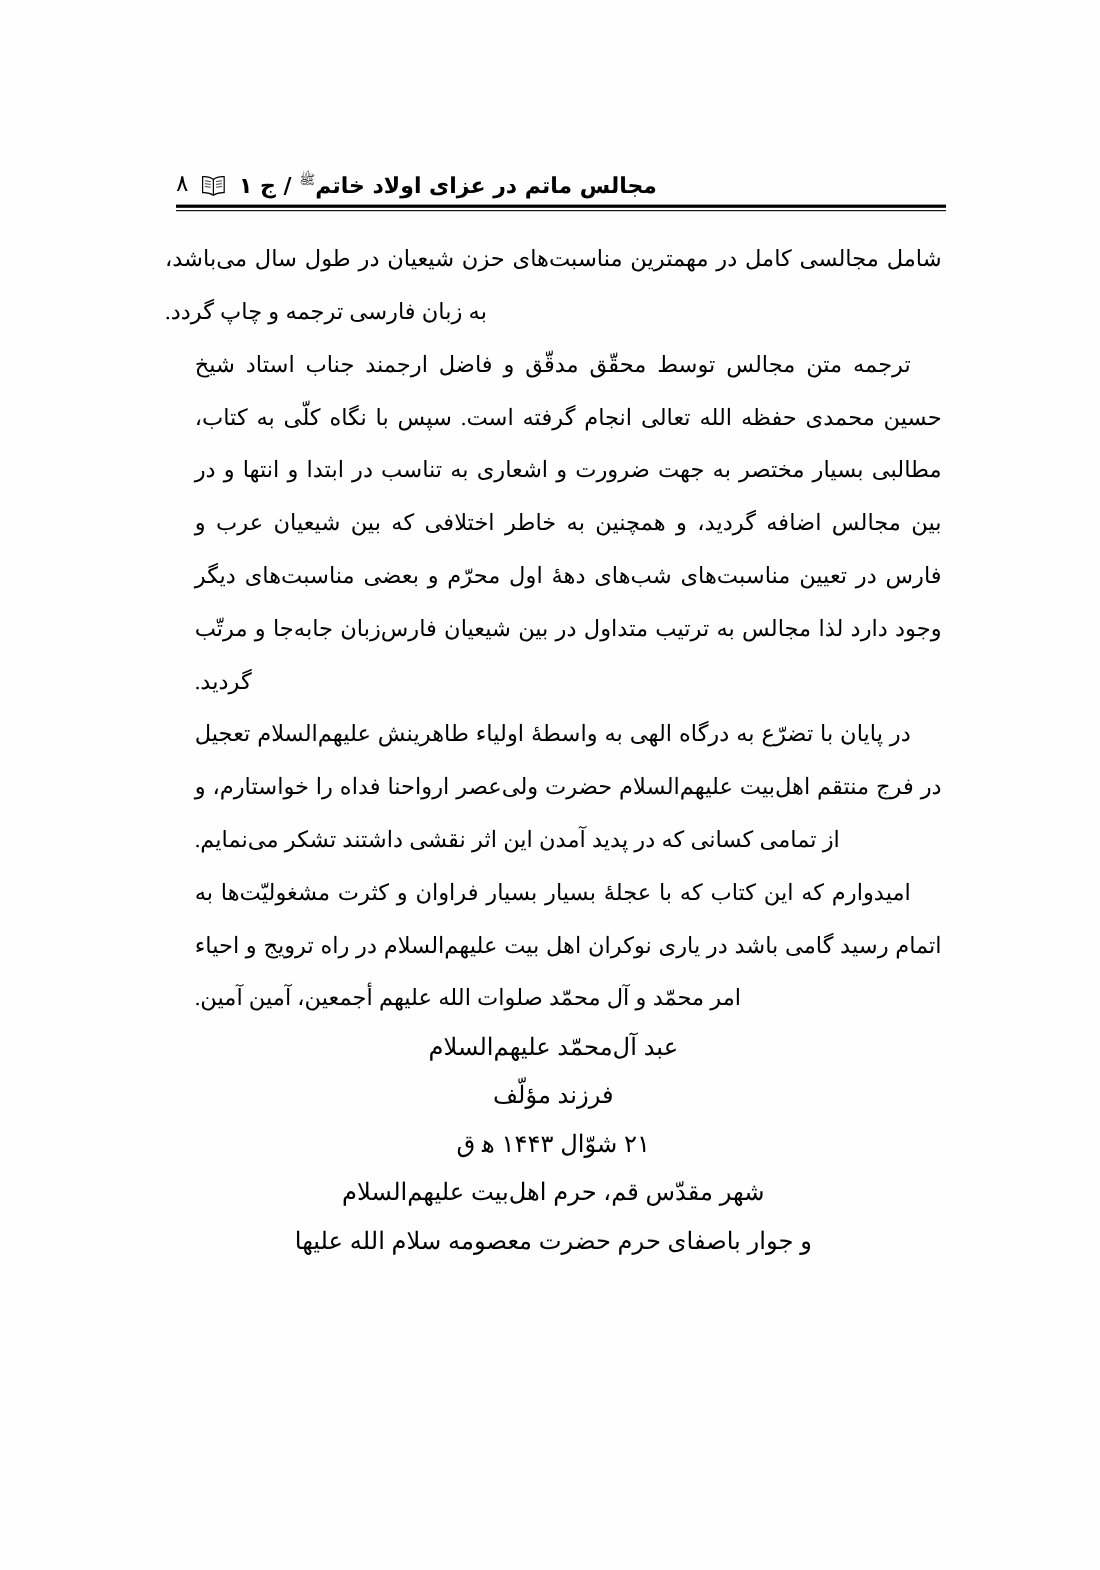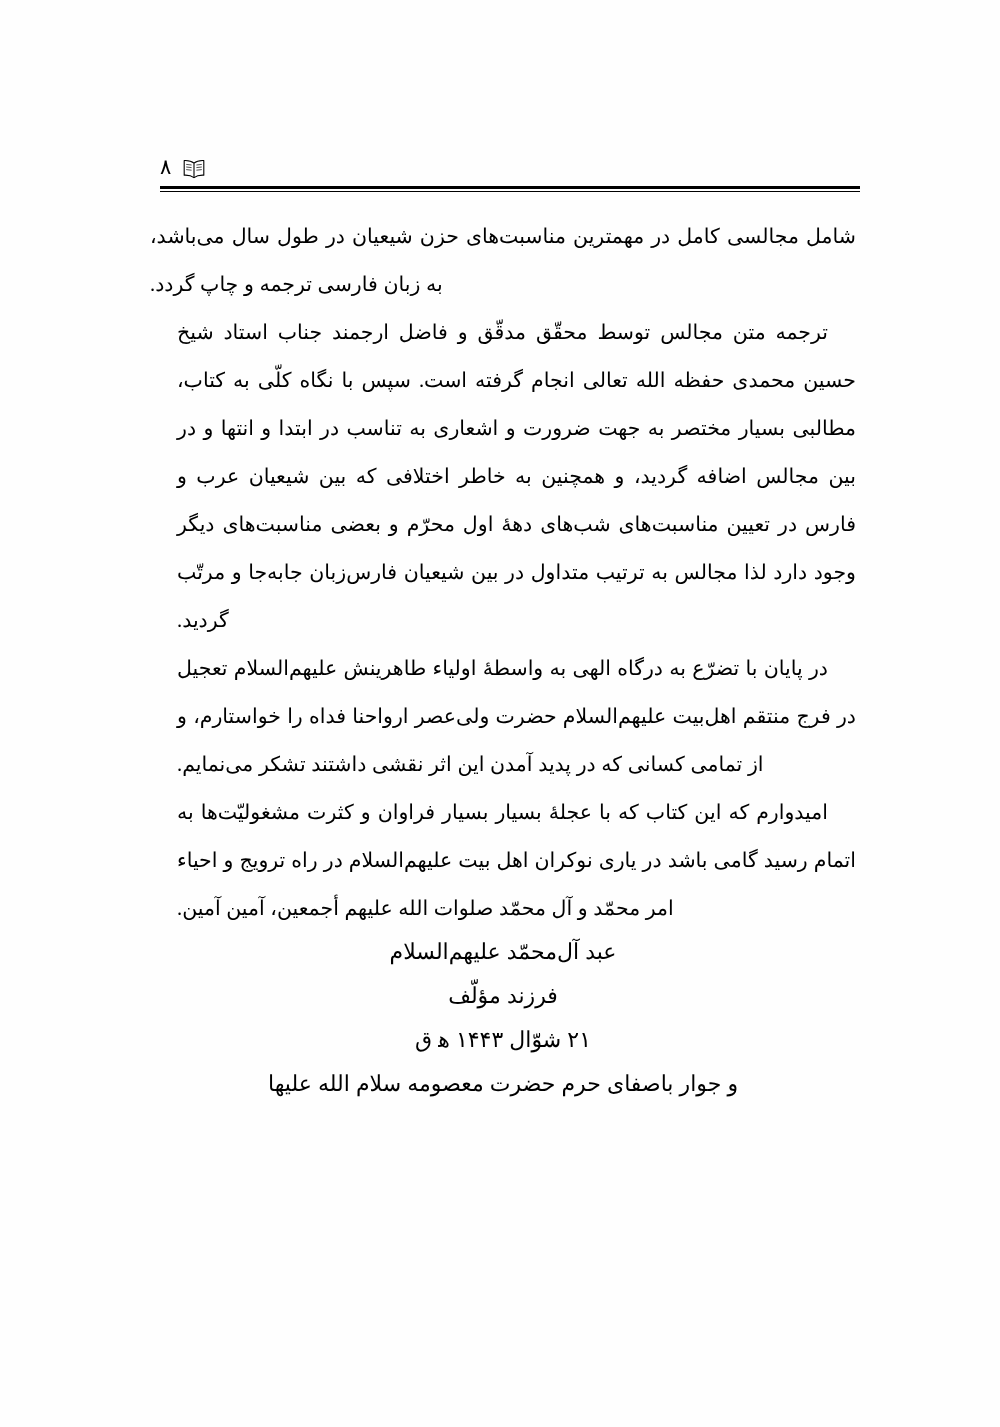--- a/index.html
+++ b/index.html
@@ -149,36 +149,41 @@
       <span class="book-icon">
         <svg viewBox="0 0 26 20" width="26" height="20" aria-hidden="true">
           <path d="M13 4.2 C10.4 2.0 7.0 1.4 3.2 1.6 L3.2 16.2 C7.0 16.0 10.4 16.6 13 18.6
                    C15.6 16.6 19.0 16.0 22.8 16.2 L22.8 1.6 C19.0 1.4 15.6 2.0 13 4.2 Z" fill="#ffffff" stroke="#000000" stroke-width="1.1" stroke-linejoin="round"></path>
           <path d="M13 4.2 L13 18.6" fill="none" stroke="#000000" stroke-width="1.1"></path>
           <path d="M5.2 5.4 L10.6 6.0 M5.2 8.0 L10.6 8.6 M5.2 10.6 L10.6 11.2
                    M15.4 6.0 L20.8 5.4 M15.4 8.6 L20.8 8.0 M15.4 11.2 L20.8 10.6" fill="none" stroke="#000000" stroke-width="0.7"></path>
         </svg>
       </span>
 
+      <span class="header-title">
+        <span>مجالس ماتم در عزای اولاد خاتم</span><span class="honorific">ﷺ</span>
+        <span>/ ج ۱</span>
+      </span>
     </div>
   </div>
 
   <div class="rule">
     <div class="thick"></div>
     <div class="gap"></div>
     <div class="thin"></div>
   </div>
 
   <div class="body-col">
     <p class="para last-right">شامل مجالسی کامل در مهمترین مناسبت‌های حزن شیعیان در طول سال می‌باشد، به زبان فارسی ترجمه و چاپ گردد.</p>
     <p class="para indent last-right">ترجمه متن مجالس توسط محقّق مدقّق و فاضل ارجمند جناب استاد شیخ حسین محمدی حفظه الله تعالی انجام گرفته است. سپس با نگاه کلّی به کتاب، مطالبی بسیار مختصر به جهت ضرورت و اشعاری به تناسب در ابتدا و انتها و در بین مجالس اضافه گردید، و همچنین به خاطر اختلافی که بین شیعیان عرب و فارس در تعیین مناسبت‌های شب‌های دههٔ اول محرّم و بعضی مناسبت‌های دیگر وجود دارد لذا مجالس به ترتیب متداول در بین شیعیان فارس‌زبان جابه‌جا و مرتّب گردید.</p>
     <p class="para indent last-right">در پایان با تضرّع به درگاه الهی به واسطهٔ اولیاء طاهرینش علیهم‌السلام تعجیل در فرج منتقم اهل‌بیت علیهم‌السلام حضرت ولی‌عصر ارواحنا فداه را خواستارم، و از تمامی کسانی که در پدید آمدن این اثر نقشی داشتند تشکر می‌نمایم.</p>
     <p class="para indent last-right">امیدوارم که این کتاب که با عجلهٔ بسیار بسیار فراوان و کثرت مشغولیّت‌ها به اتمام رسید گامی باشد در یاری نوکران اهل بیت علیهم‌السلام در راه ترویج و احیاء امر محمّد و آل محمّد صلوات الله علیهم أجمعین، آمین آمین.</p>
   </div>
 
   <div class="signature">
     <div class="sig-line">عبد آل‌محمّد علیهم‌السلام</div>
     <div class="sig-line">فرزند مؤلّف</div>
     <div class="sig-line">۲۱ شوّال ۱۴۴۳ ه‍ ق</div>
+    <div class="sig-line">شهر مقدّس قم، حرم اهل‌بیت علیهم‌السلام</div>
     <div class="sig-line">و جوار باصفای حرم حضرت معصومه سلام الله علیها</div>
   </div>
 
 </div>
 
 </body></html>

